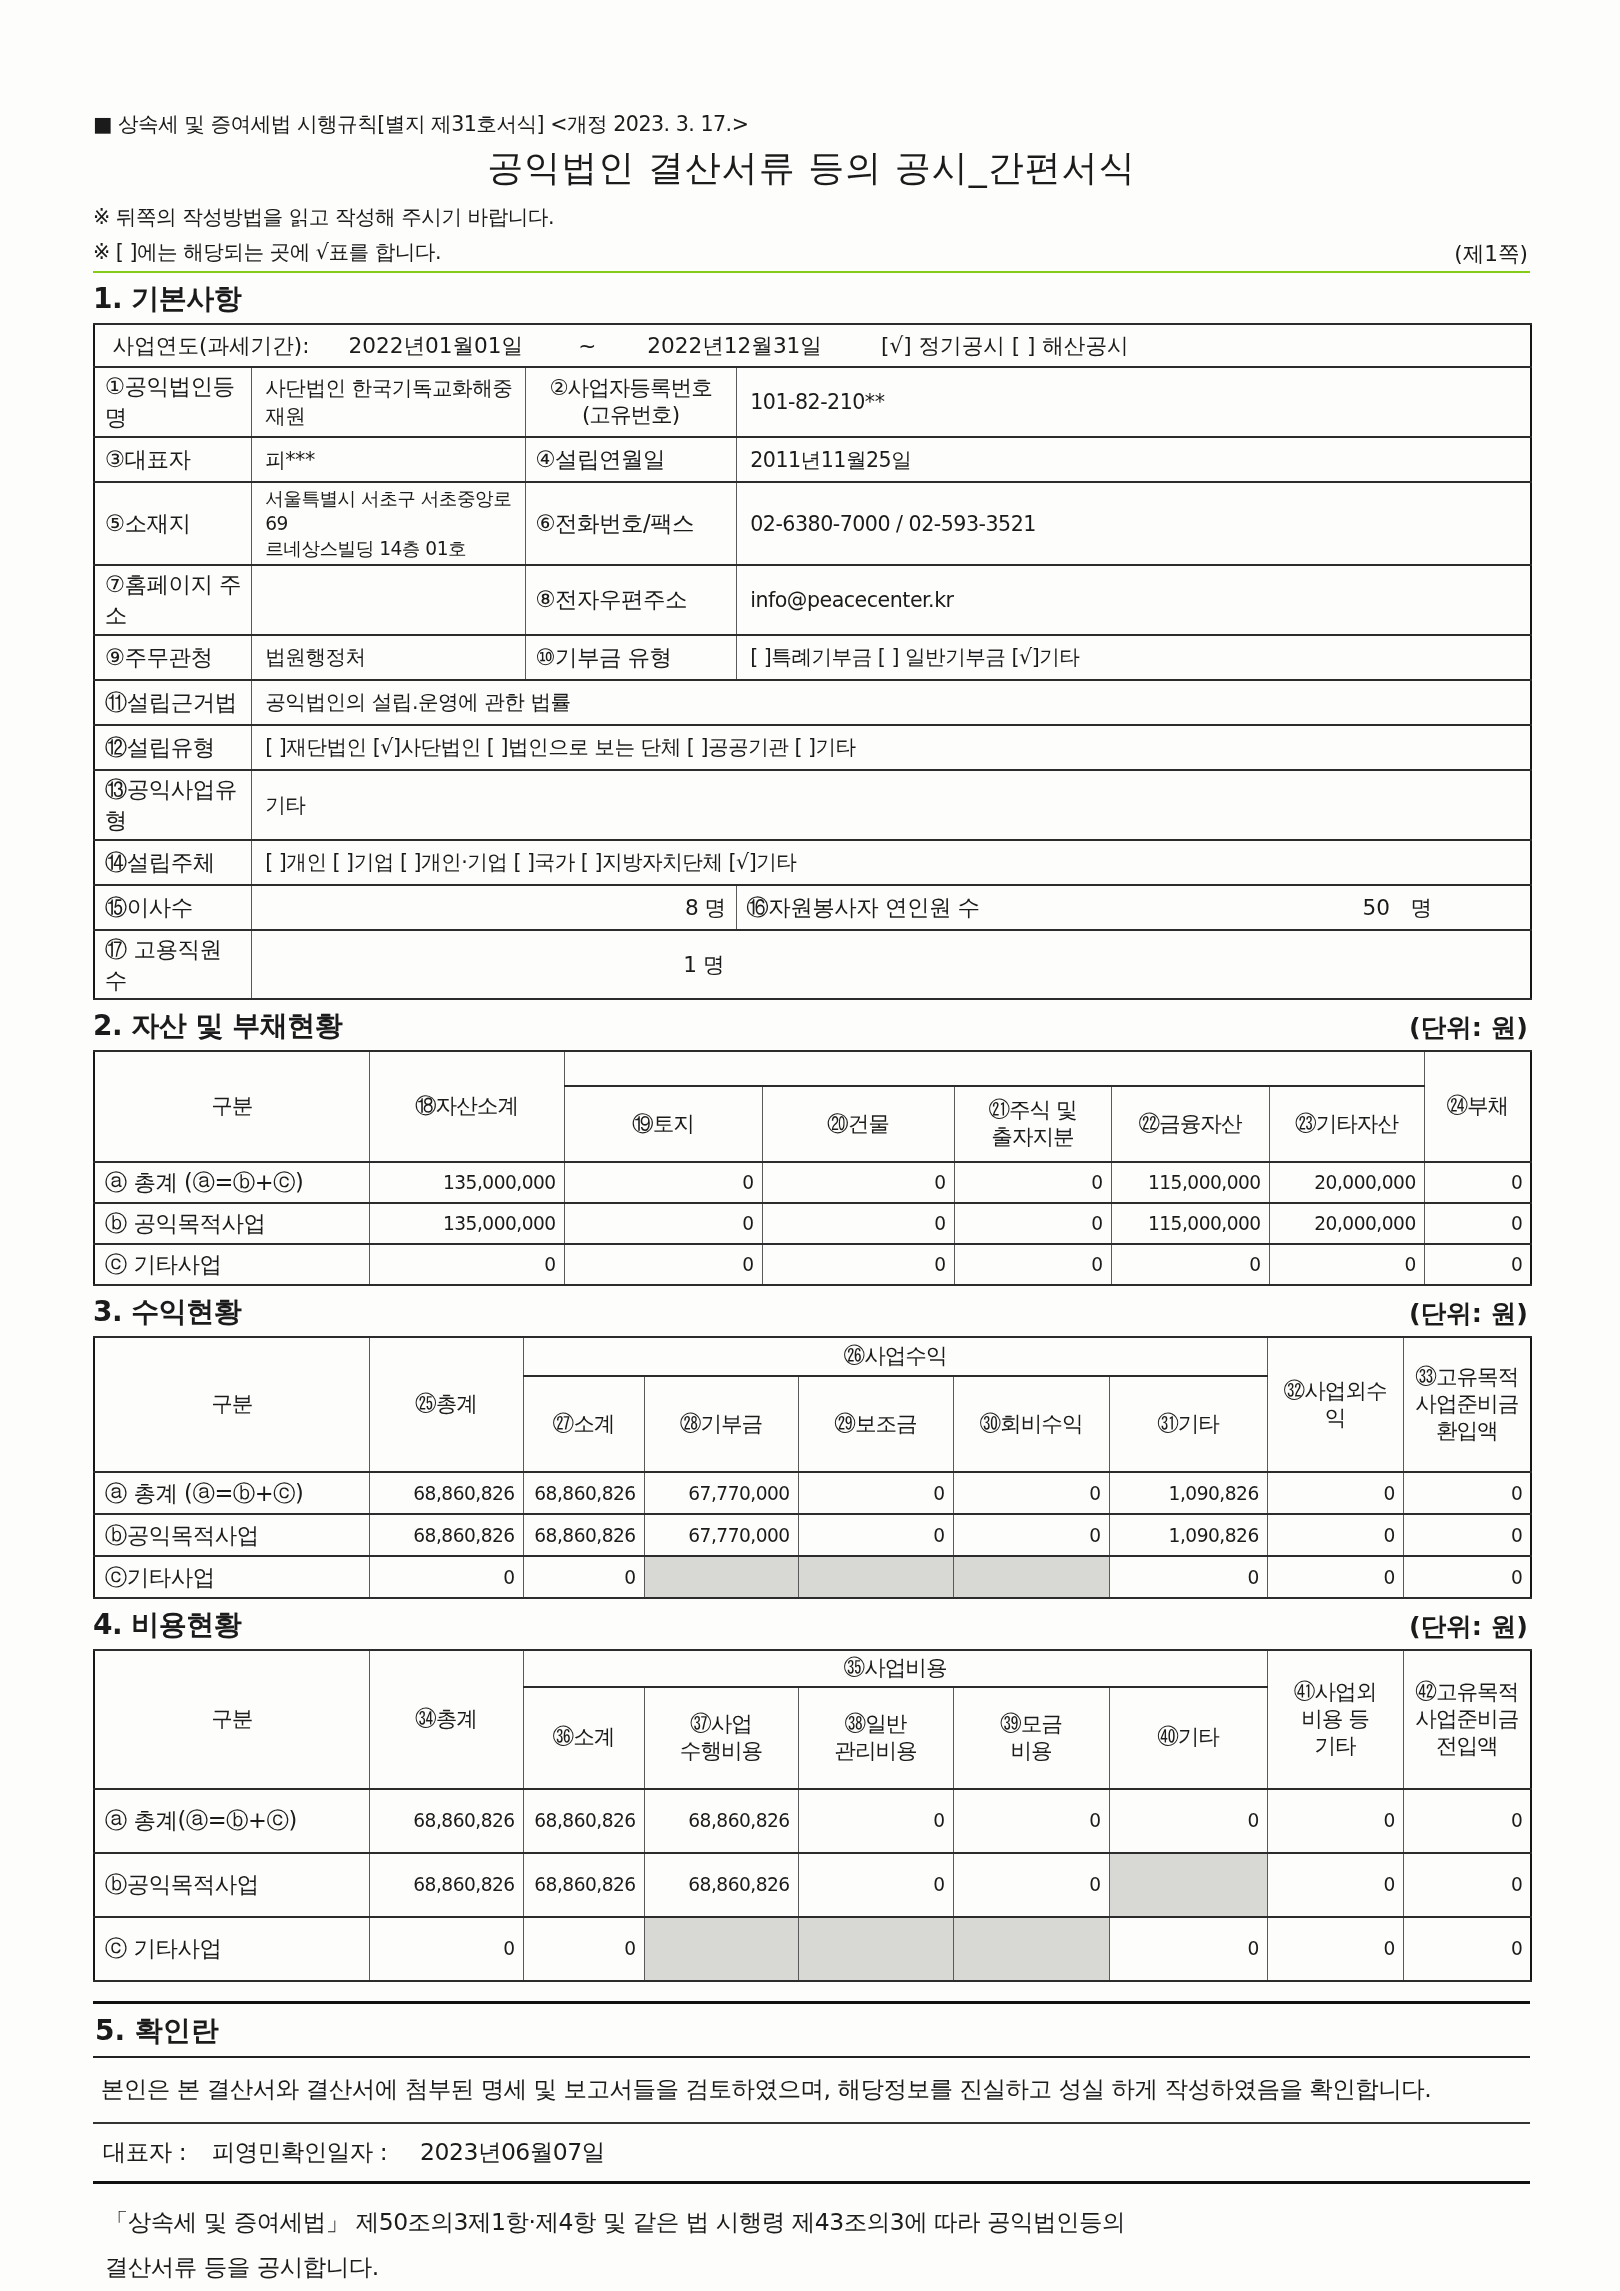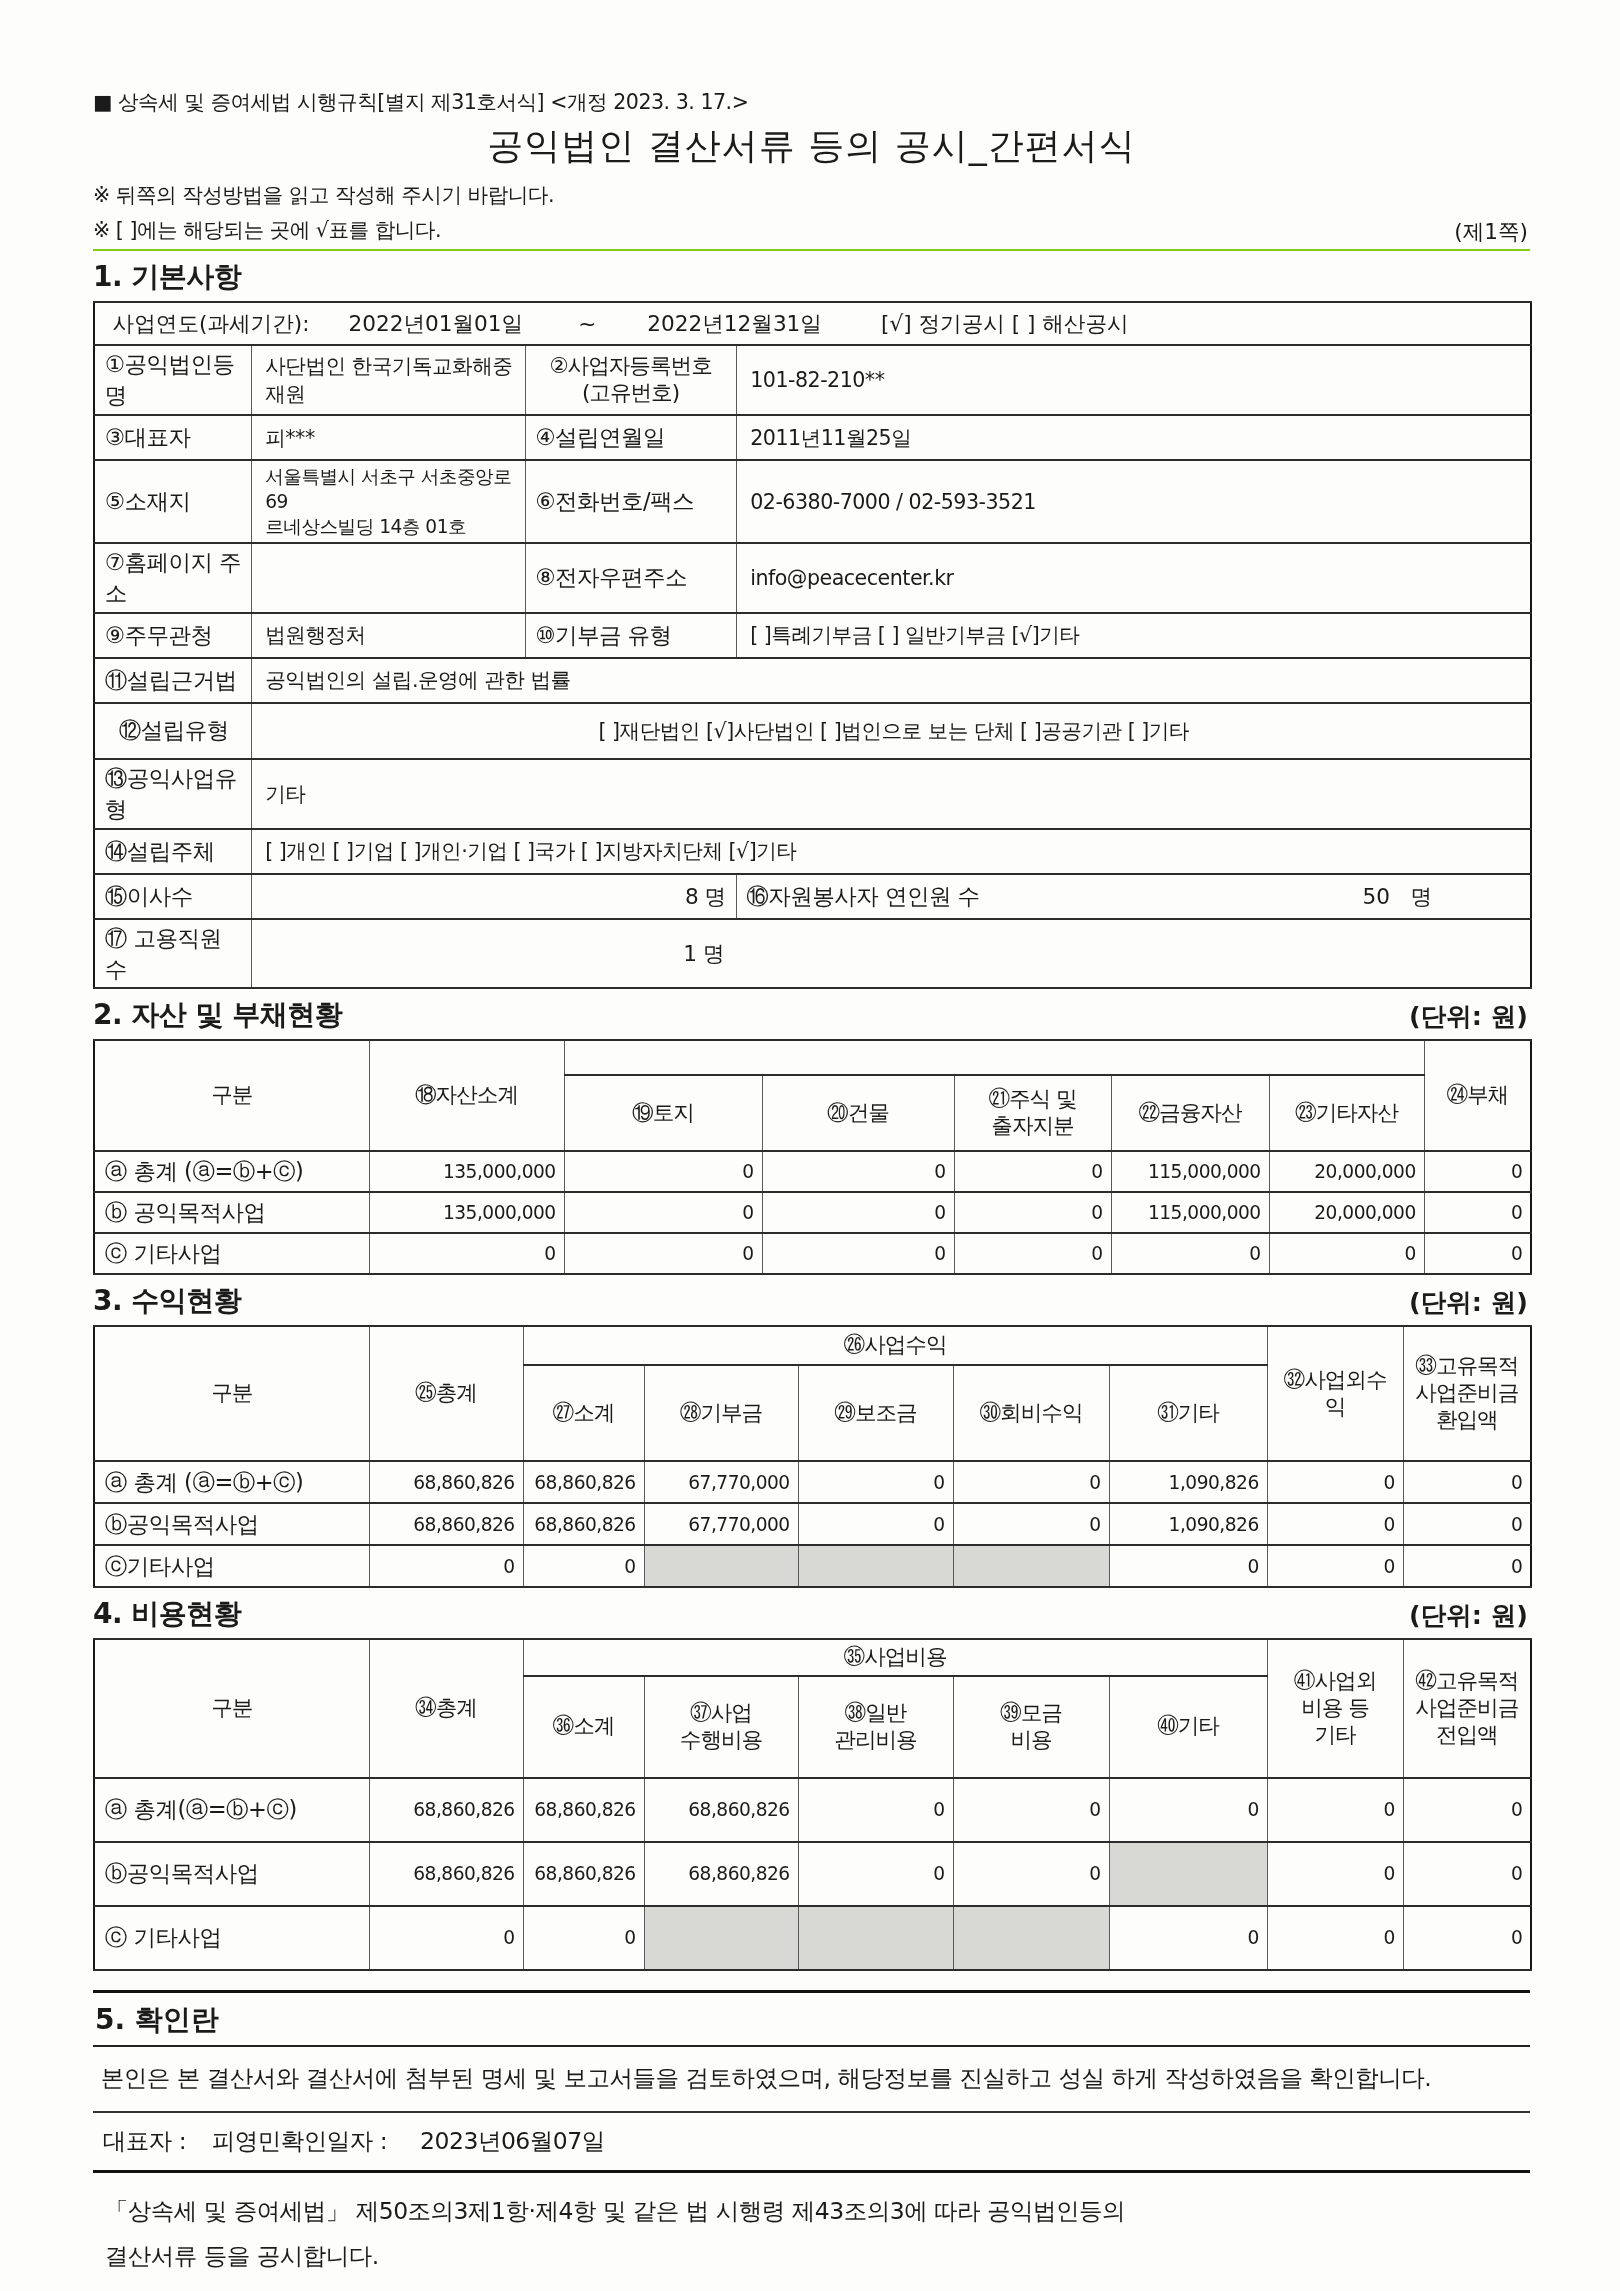--- a/index.html
+++ b/index.html
@@ -2,21 +2,21 @@
 <html><head>
 <meta charset="utf-8">
 <style>
   * { margin:0; padding:0; box-sizing:border-box; }
   html,body { background:#ffffff; }
   .page {
     width:1620px; height:2292px; background:#fdfdfc; color:#1b1b1b;
     font-family:"DejaVu Sans","Liberation Sans",sans-serif;
     position:relative; overflow:hidden;
   }
-  .inner { position:absolute; left:93px; top:88px; width:1437px; }
+  .inner { position:absolute; left:93px; top:110px; width:1437px; }
 
   .reg { font-size:20.6px; letter-spacing:-0.5px; }
   .title { font-size:36px; font-weight:normal; text-align:center; margin-top:5.9px; letter-spacing:1px; }
   .notes { position:relative; margin-top:9.8px; padding-bottom:5.9px; border-bottom:2px solid #84cc16; }
   .note { font-size:20.6px; margin-top:6.9px; letter-spacing:-0.5px; }
   .pagemark { position:absolute; right:2px; bottom:3.9px; font-size:21.6px; }
 
   .sec-head { display:flex; justify-content:space-between; align-items:flex-end; padding:6.9px 2px 4.9px 0; }
   .sec-title { font-size:28px; font-weight:bold; letter-spacing:-0.5px; }
   .unit { font-size:25.5px; font-weight:bold; }
@@ -34,21 +34,21 @@
   .colh { text-align:center; font-size:21.6px; letter-spacing:-1px; line-height:1.25; }
   .num { text-align:right; font-size:18.6px; padding-right:7.8px; letter-spacing:-0.5px; }
   .rowlbl { text-align:left; font-size:22.5px; padding-left:9.8px; letter-spacing:-0.5px; }
   .shaded { background:#d8d8d5; }
 
   
   .t1 td { height:45px; }
   .t1 .r-period td { height:43px; }
   .t1 .r-pair1 td { height:69px; }
   .t1 .r-addr td { height:59px; }
-  .t1 .r-type td { height:56px;text-align:center; }
+  .t1 .r-type td { height:45px; }
   .period-row { display:flex; align-items:center; font-size:21.6px; }
   .flexcell { display:flex; align-items:center; }
   .mlauto { margin-left:auto; }
 
   
   .t2 .h1 th { height:35px; }
   .t2 .h2 th { height:76px; }
   .t2 .dr td { height:41px; }
   .t3 .hg th { height:39px; }
   .t3 .h2 th { height:96px; }

